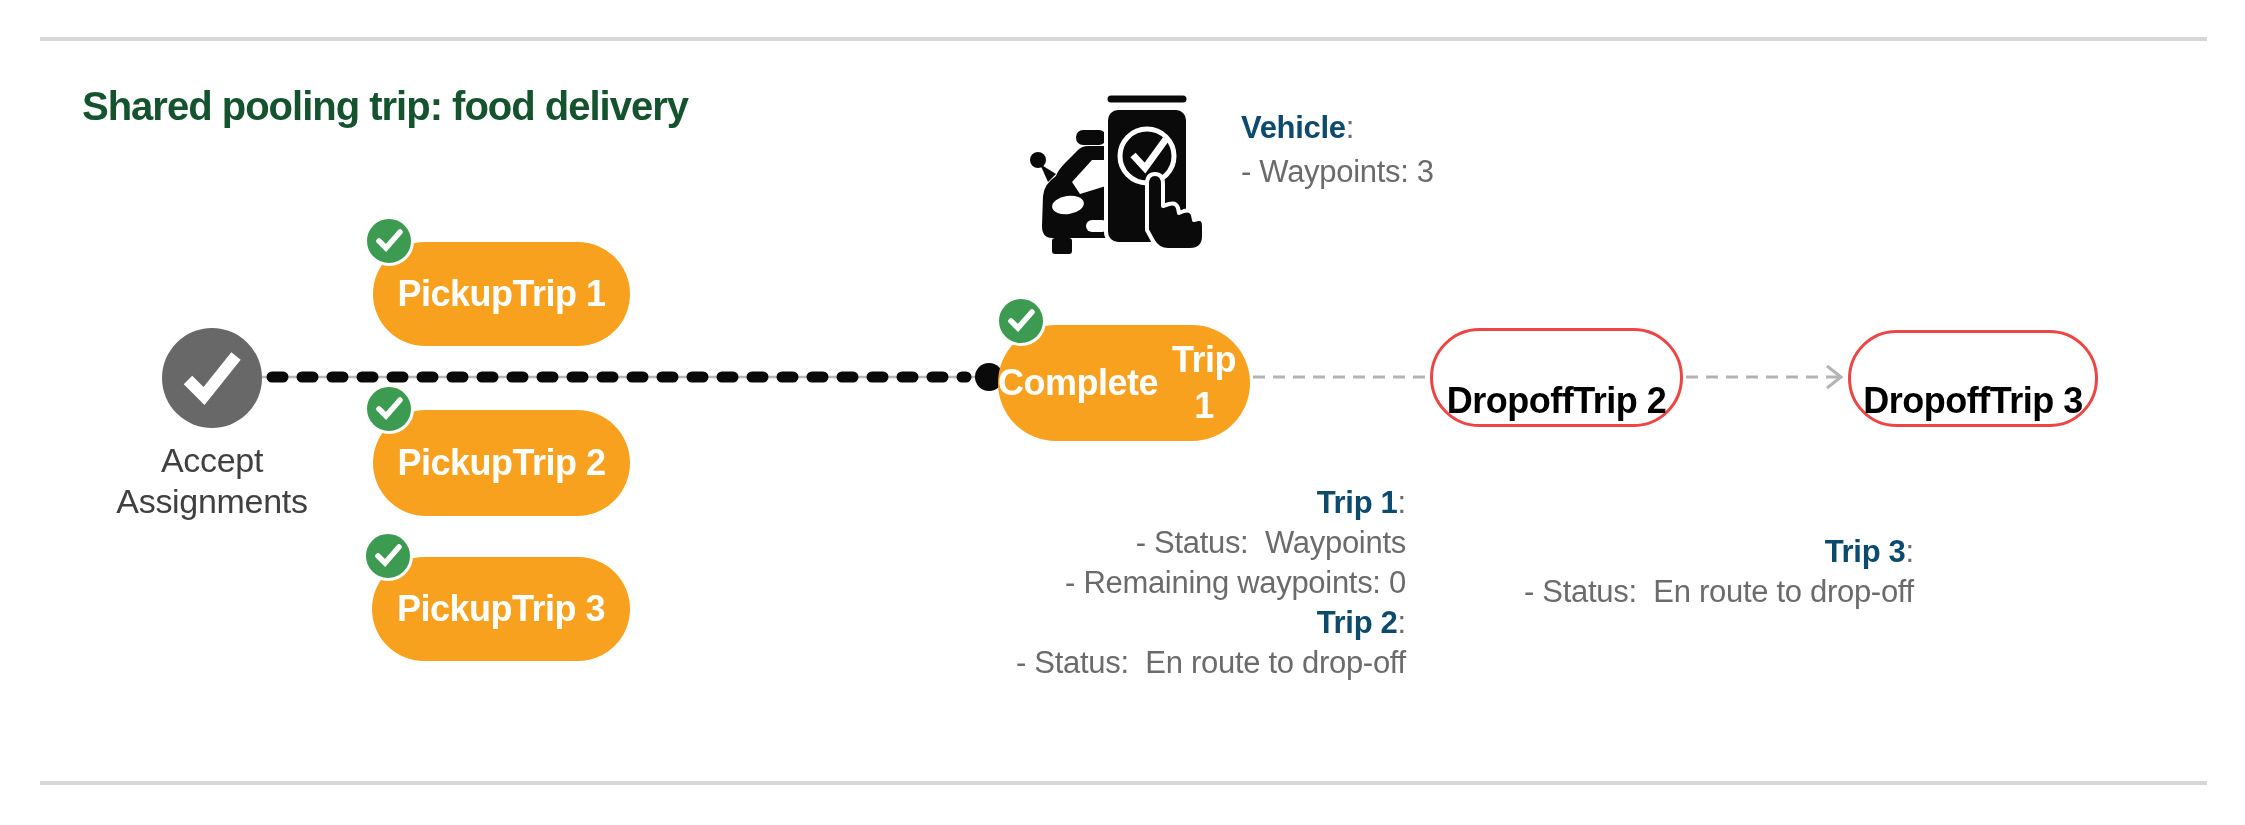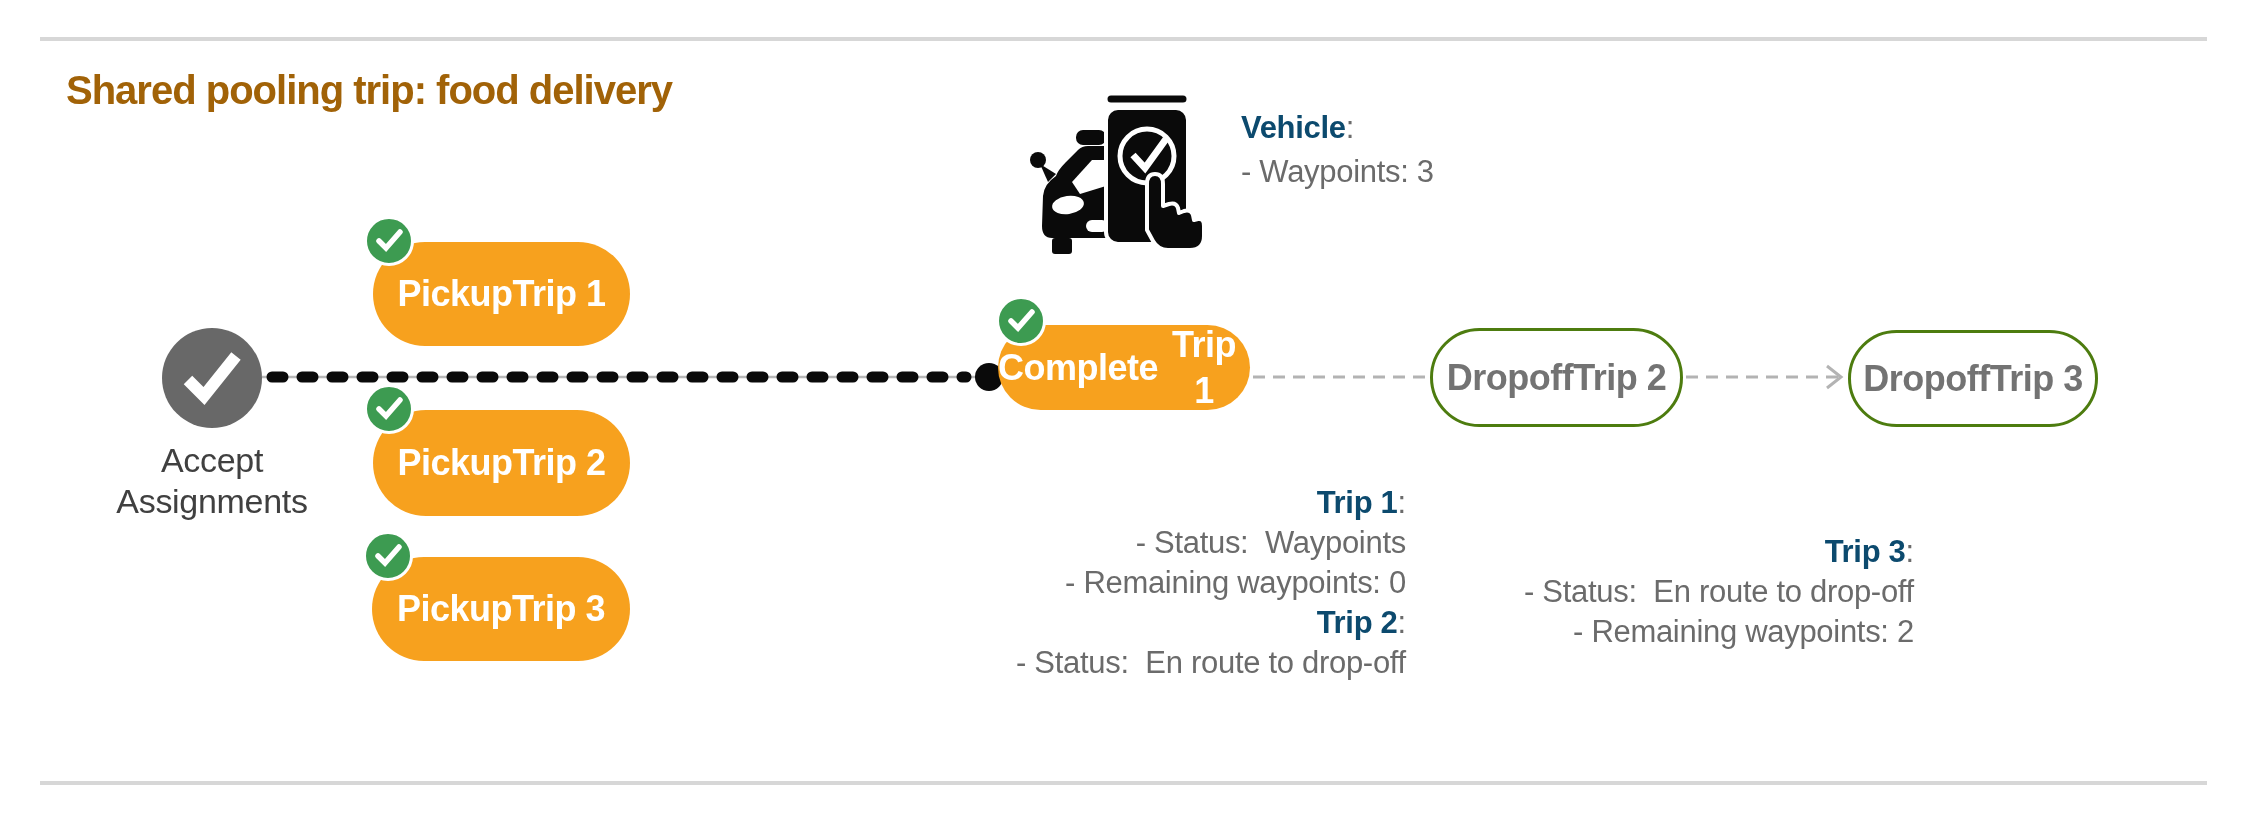--- a/index.html
+++ b/index.html
@@ -5,22 +5,22 @@
   html,body{margin:0;padding:0;background:#ffffff;}
   #stage{
     position:relative;width:2245px;height:825px;background:#ffffff;
     font-family:"Liberation Sans",sans-serif;overflow:hidden;
   }
   .divider{position:absolute;left:40px;width:2167px;height:4px;background:#d7d7d7;}
   .divider.top{top:37px;}
   .divider.bottom{top:781px;}
 
   .title{
-    position:absolute;left:66px;top:68px;margin:0;
-    font-size:40px;font-weight:700;color:#a16207;letter-spacing:-1px;
+    position:absolute;left:66px;top:68px;margin:16px;
+    font-size:40px;font-weight:700;color:#14532d;letter-spacing:-1px;
   }
 
   
   .vehicle-icon{position:absolute;left:1026px;top:92px;width:185px;height:162px;}
   .vehicle-info{position:absolute;left:1241px;top:106px;font-size:31px;line-height:44px;color:#6b6b6b;letter-spacing:-0.3px;}
   .bold-label{font-weight:700;color:#0c4a6e;}
   .pre{white-space:pre;}
 
   
   .connectors{position:absolute;left:0;top:0;width:2245px;height:825px;pointer-events:none;}
@@ -35,25 +35,25 @@
     font-size:34px;line-height:41px;color:#404040;letter-spacing:-0.3px;
   }
 
   
   .pill{
     position:absolute;box-sizing:border-box;border-radius:60px;
     display:flex;flex-direction:row;align-items:center;justify-content:center;
     text-align:center;font-weight:700;font-size:36px;line-height:46px;letter-spacing:-0.5px;
   }
   .pill.orange{background:#f7a11e;color:#ffffff;}
-  .pill.ghost{background:#ffffff;border:3px solid #4d7c0f;color:#737373;}
+  .pill.ghost{background:#ffffff;border:3px solid #ef4444;color:#000000;align-items:flex-end;}
   #pill-pickup-1{left:373px;top:242px;width:257px;height:104px;}
   #pill-pickup-2{left:373px;top:410px;width:257px;height:106px;}
   #pill-pickup-3{left:372px;top:557px;width:258px;height:104px;}
-  #pill-complete-1{left:998px;top:325px;width:252px;height:85px;}
+  #pill-complete-1{left:998px;top:325px;width:252px;height:116px;}
   #pill-dropoff-2{left:1430px;top:328px;width:253px;height:99px;}
   #pill-dropoff-3{left:1848px;top:330px;width:250px;height:97px;}
 
   .check-badge{
     position:absolute;width:44px;height:44px;border-radius:50%;
     background:#3d9b51;border:3px solid #ffffff;
     display:flex;align-items:center;justify-content:center;
   }
   .badge-pickup{left:-9px;top:-26px;}
   .badge-complete{left:-2px;top:-29px;}
@@ -171,16 +171,15 @@
     <div><span class="bold-label">Trip 1</span><span>:</span></div>
     <div class="pre">- Status:  Waypoints</div>
     <div class="pre">- Remaining waypoints: 0</div>
     <div><span class="bold-label">Trip 2</span><span>:</span></div>
     <div class="pre">- Status:  En route to drop-off</div>
   </div>
 
   <div class="status-block" id="status-block-b">
     <div><span class="bold-label">Trip 3</span><span>:</span></div>
     <div class="pre">- Status:  En route to drop-off</div>
-    <div class="pre">- Remaining waypoints: 2</div>
   </div>
 
 </div>
 
 </body></html>

